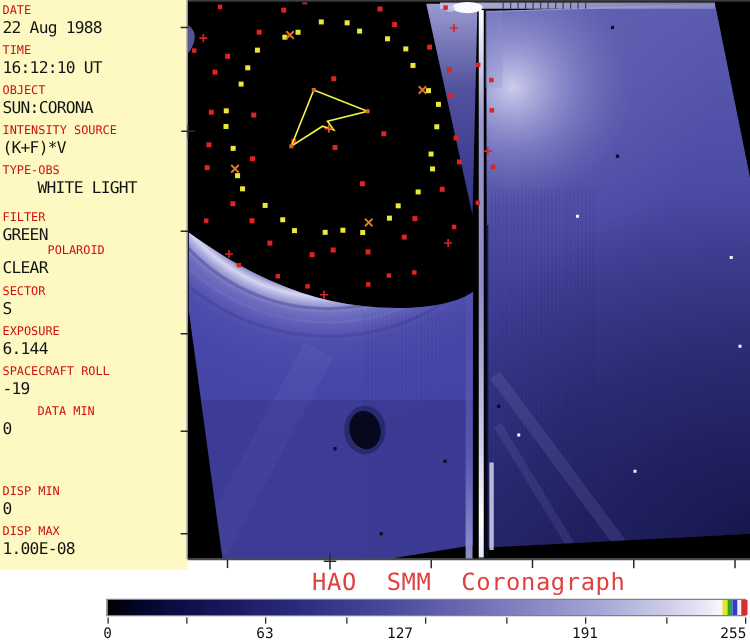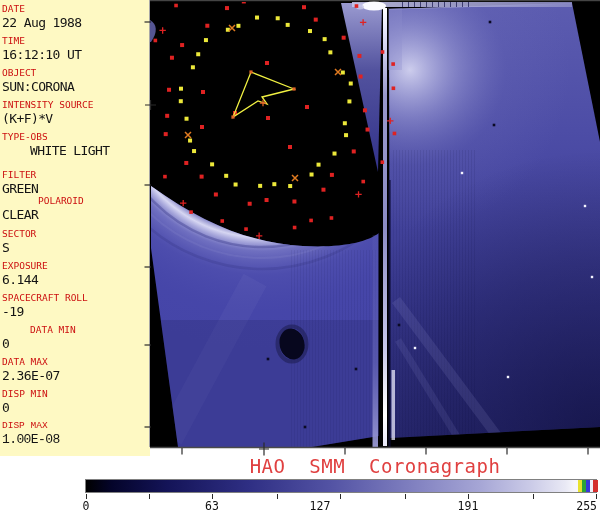--- a/index.html
+++ b/index.html
@@ -64,29 +64,25 @@
         <div class="sb-value" style="color: rgb(20, 20, 20);">6.144</div>
       </div>
       <div class="sb-field" style="top: 292.85px;">
         <div class="sb-label" style="color: rgb(204, 16, 16);">SPACECRAFT ROLL</div>
         <div class="sb-value" style="color: rgb(20, 20, 20);">-19</div>
       </div>
       <div class="sb-field" style="top: 325px;">
         <div class="sb-label" style="color: rgb(204, 16, 16); padding-left: 28px;">DATA MIN</div>
         <div class="sb-value" style="color: rgb(20, 20, 20);">0</div>
       </div>
-      <div class="sb-field" style="top: 357.15px;">
-        <div class="sb-label" style="color: rgb(204, 16, 16);">DATA MAX</div>
-        <div class="sb-value" style="color: rgb(20, 20, 20);">2.36E-07</div>
-      </div>
       <div class="sb-field" style="top: 389.3px;">
         <div class="sb-label" style="color: rgb(204, 16, 16);">DISP MIN</div>
         <div class="sb-value" style="color: rgb(20, 20, 20);">0</div>
       </div>
-      <div class="sb-field" style="top: 421.45px; font-family: Liberation Mono, monospace;">
+      <div class="sb-field" style="top: 421.45px;">
         <div class="sb-label" style="color: rgb(204, 16, 16);">DISP MAX</div>
         <div class="sb-value" style="color: rgb(20, 20, 20);">1.00E-08</div>
       </div>
     </div>
 
   <svg id="coro-svg" viewBox="140 0 460 456">
     <defs>
       <clipPath id="clip-img">
           <rect x="151" y="2" width="448" height="445"></rect>
         </clipPath>

